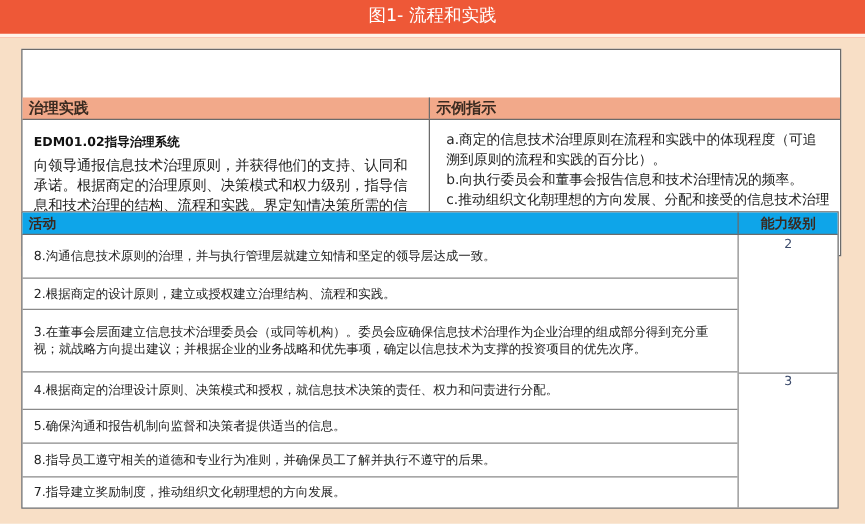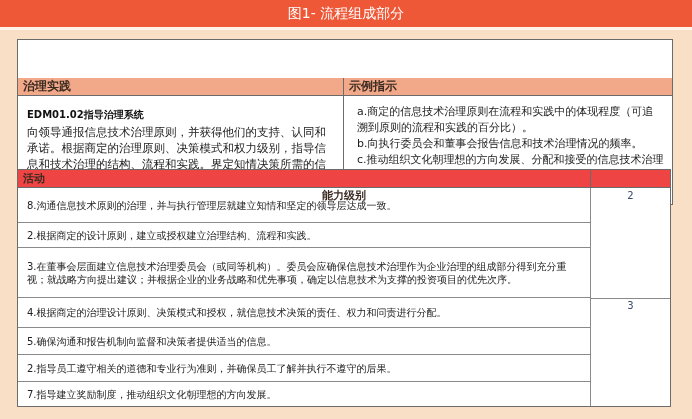--- a/index.html
+++ b/index.html
@@ -33,41 +33,41 @@
   .body-row .c1 { width:326px; border-right:1px solid #6b6b6b; box-sizing:border-box; padding:10px 8px 0 9px; }
   .body-row .c2 { flex:1; padding:8px 8px 0 13px; }
   .practice-title { font-size:10px; font-weight:bold; line-height:18px; color:#111; }
   .practice-desc { font-size:11.5px; line-height:16px; color:#222; }
   .metric { font-size:11px; line-height:16px; color:#222; }
   .act-table {
     position:absolute; left:17px; top:169px; width:654px; height:238px;
     border:1px solid #6b6b6b; background:#fff; box-sizing:border-box;
   }
   .act-hdr {
-    display:flex; height:17px; line-height:17px; background:#ef4444;
-    font-size:11px; font-weight:bold; color:#3a2a20; border-bottom:1px solid #6b6b6b;flex-direction:column;
+    display:flex; height:17px; line-height:17px; background:#0ea5e9;
+    font-size:11px; font-weight:bold; color:#3a2a20; border-bottom:1px solid #6b6b6b;
   }
   .act-hdr .a1 { width:573px; padding-left:5px; border-right:1px solid #6b6b6b; box-sizing:border-box; }
   .act-hdr .a2 { flex:1; text-align:center; }
   .act-body { display:flex; }
   .act-list { width:573px; border-right:1px solid #8a8a8a; box-sizing:border-box; }
   .act-item {
     font-size:10px; color:#222; padding:0 6px 0 9px;
     border-bottom:1px solid #8a8a8a; box-sizing:border-box;
     display:flex; align-items:center; line-height:13px;
   }
   .act-item:last-child { border-bottom:none; }
   .levels { flex:1; position:relative; }
   .level { position:absolute; left:0; right:0; text-align:center; font-size:10px; color:#3b4a6b; }
   .level-sep { position:absolute; left:0; right:0; border-top:1px solid #8a8a8a; }
 </style>
 </head>
 <body>
 
-<div class="title-bar">图1- 流程组成部分</div>
+<div class="title-bar">图1- 流程和实践</div>
 
 <div class="top-table">
   <div class="row hdr">
     <div class="c1">治理实践</div>
     <div class="c2">示例指示</div>
   </div>
   <div class="row body-row">
     <div class="c1">
       <div class="practice-title">EDM01.02指导治理系统</div>
       <div class="practice-desc">向领导通报信息技术治理原则，并获得他们的支持、认同和承诺。根据商定的治理原则、决策模式和权力级别，指导信息和技术治理的结构、流程和实践。界定知情决策所需的信息。</div>
@@ -85,21 +85,21 @@
     <div class="a1">活动</div>
     <div class="a2">能力级别</div>
   </div>
   <div class="act-body">
     <div class="act-list">
       <div class="act-item" style="height:35px">8.沟通信息技术原则的治理，并与执行管理层就建立知情和坚定的领导层达成一致。</div>
       <div class="act-item" style="height:25px">2.根据商定的设计原则，建立或授权建立治理结构、流程和实践。</div>
       <div class="act-item" style="height:50px">3.在董事会层面建立信息技术治理委员会（或同等机构）。委员会应确保信息技术治理作为企业治理的组成部分得到充分重视；就战略方向提出建议；并根据企业的业务战略和优先事项，确定以信息技术为支撑的投资项目的优先次序。</div>
       <div class="act-item" style="height:30px">4.根据商定的治理设计原则、决策模式和授权，就信息技术决策的责任、权力和问责进行分配。</div>
       <div class="act-item" style="height:27px">5.确保沟通和报告机制向监督和决策者提供适当的信息。</div>
-      <div class="act-item" style="height:27px">2.指导员工遵守相关的道德和专业行为准则，并确保员工了解并执行不遵守的后果。</div>
+      <div class="act-item" style="height:27px">8.指导员工遵守相关的道德和专业行为准则，并确保员工了解并执行不遵守的后果。</div>
       <div class="act-item" style="height:24px">7.指导建立奖励制度，推动组织文化朝理想的方向发展。</div>
     </div>
     <div class="levels">
       <div class="level" style="top:2px">2</div>
       <div class="level-sep" style="top:110px"></div>
       <div class="level" style="top:112px">3</div>
     </div>
   </div>
 </div>
 

